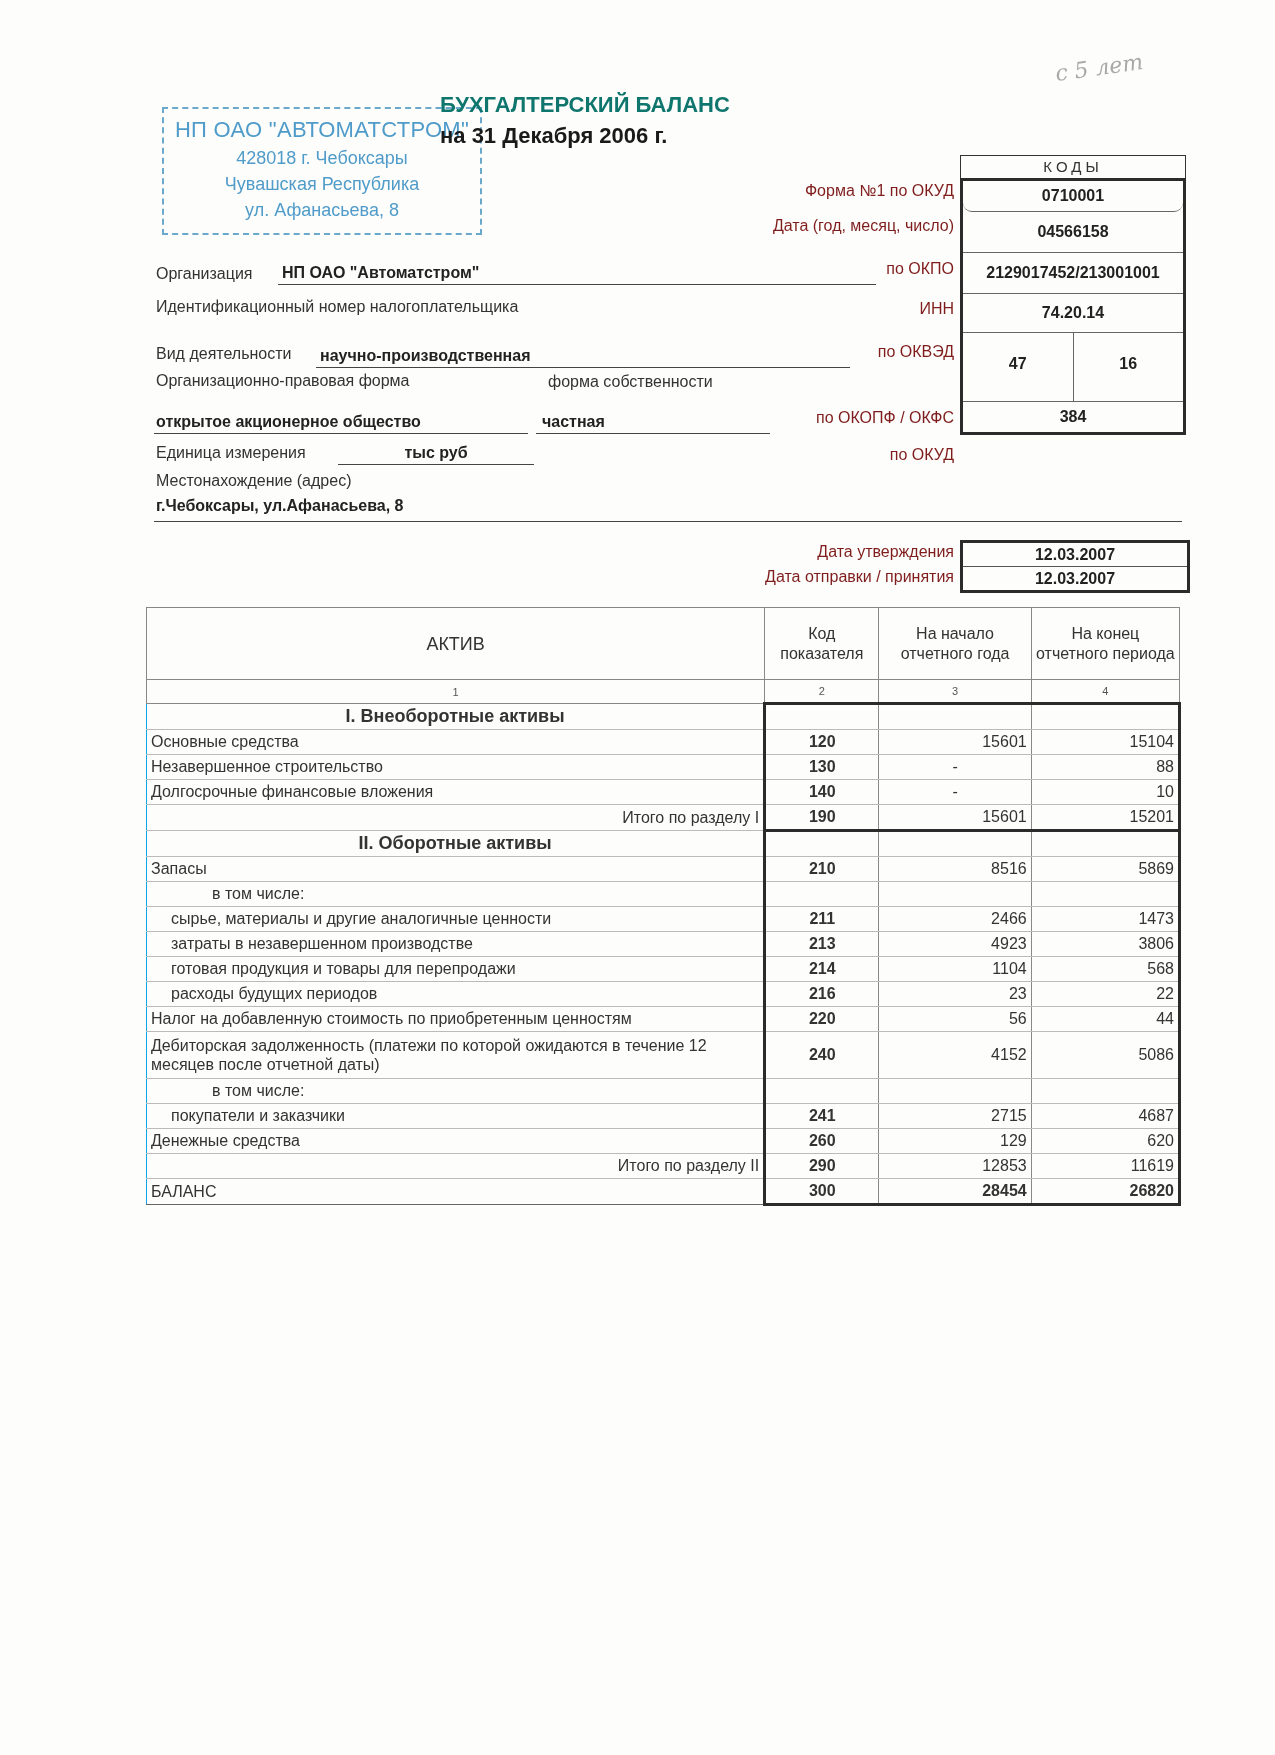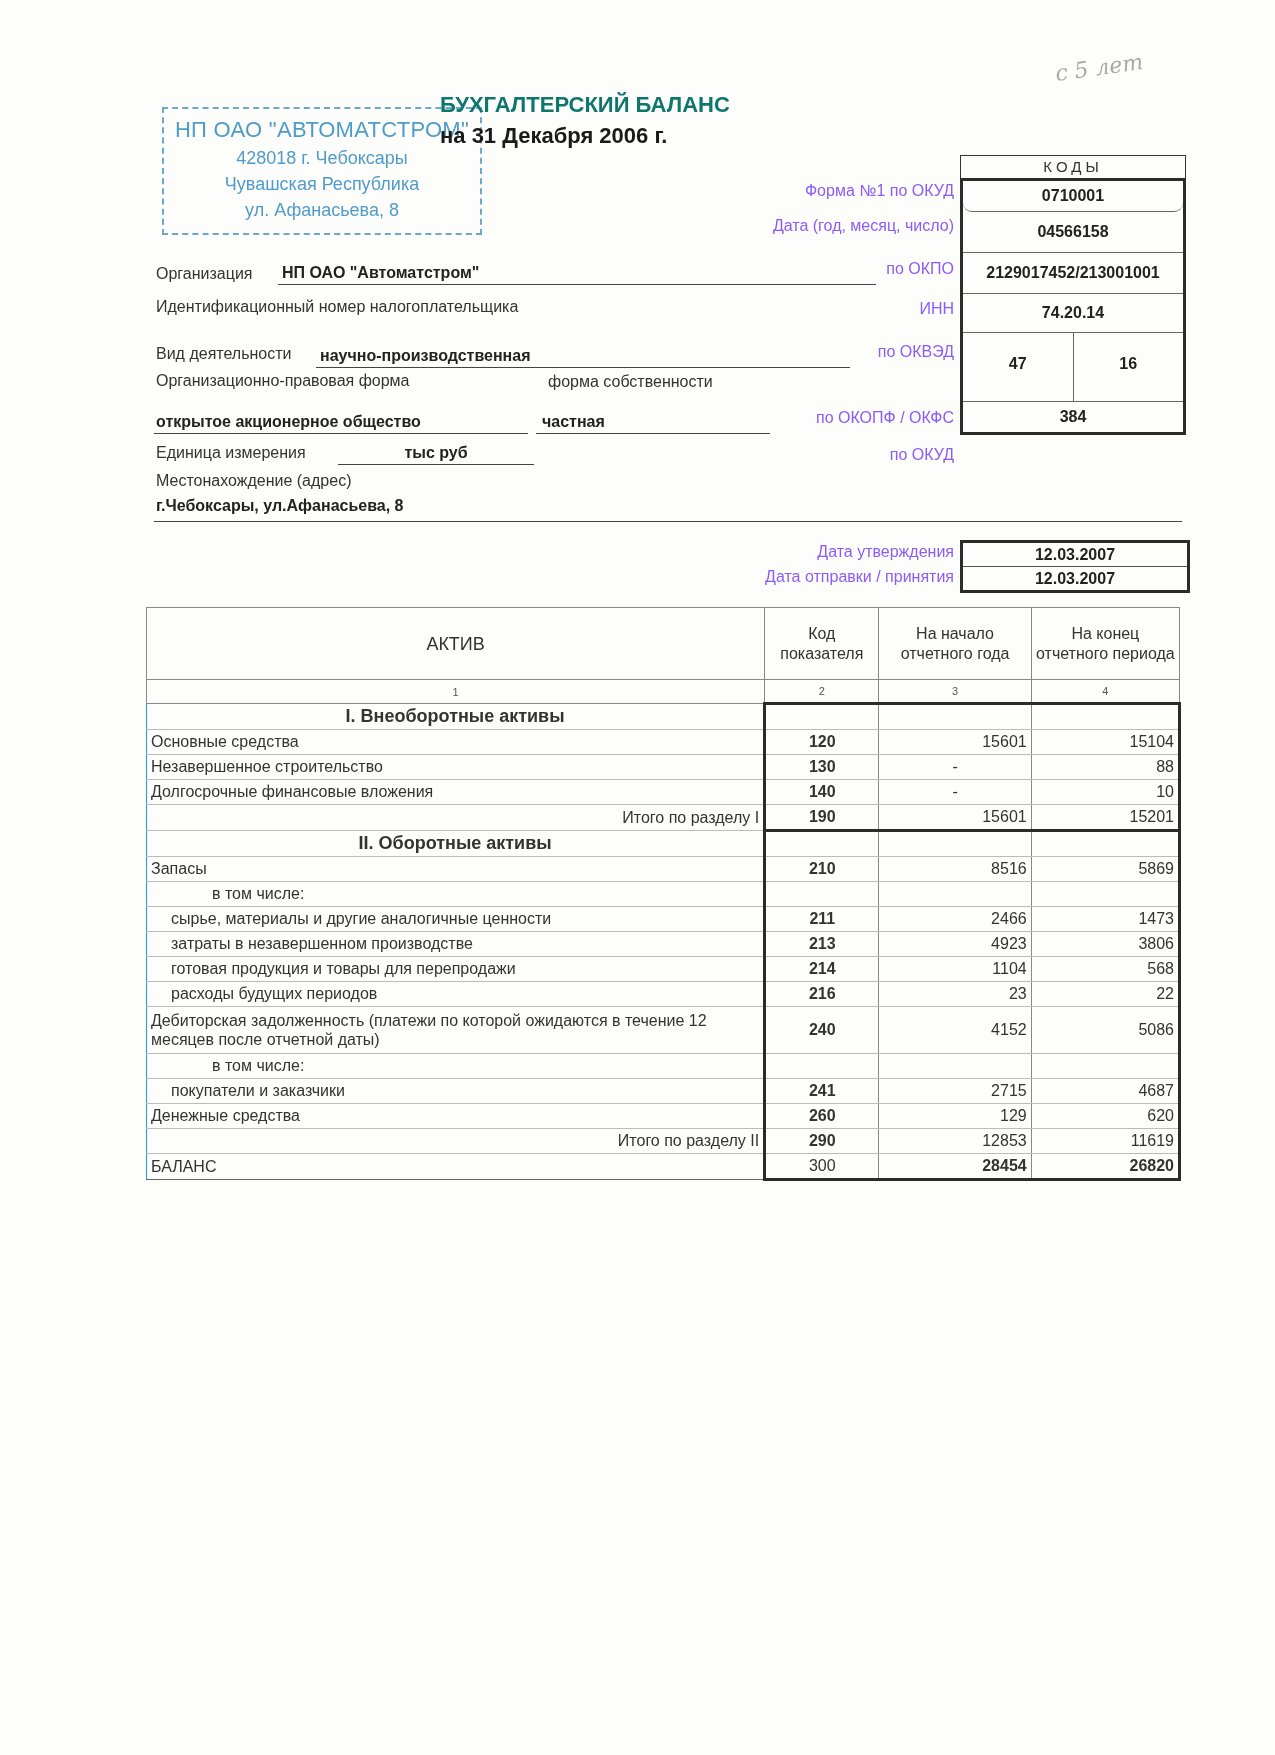--- a/index.html
+++ b/index.html
@@ -29,21 +29,21 @@
   .codes .body { border: 3px solid #2b2b2b; }
   .codes .cell { border-bottom: 1.5px solid #666; text-align: center; font-weight: bold; font-size: 16px;
     display: flex; align-items: center; justify-content: center; }
   .codes .cell:last-child { border-bottom: none; }
   .codes .split { display: flex; border-bottom: 1.5px solid #666; height: 68px; }
   .codes .split div { flex: 1; display: flex; align-items: center; justify-content: center;
     font-weight: bold; font-size: 16px; padding-bottom: 6px; }
   .codes .split div:first-child { border-right: 1.5px solid #666; }
 
   .lbl { font-size: 16px; color: #333; }
-  .rlbl { font-size: 16px; color: #8b5cf6; text-align: right; width: 300px; }
+  .rlbl { font-size: 16px; color: #7f1d1d; text-align: right; width: 300px; }
   .val { font-size: 16px; font-weight: bold; color: #222; }
   .uline { border-bottom: 1.5px solid #444; }
 
   .dates { left: 960px; top: 540px; width: 224px; border: 3px solid #2b2b2b; }
   .dates div { height: 23px; line-height: 23px; text-align: center; font-weight: bold; font-size: 16px; }
   .dates div:first-child { border-bottom: 1.5px solid #555; }
 
   
   table.bal { position: absolute; left: 146px; top: 607px; width: 1035px; border-collapse: collapse;
     font-size: 16px; color: #333; }
@@ -210,20 +210,26 @@
     <td class="code">214</td>
     <td class="num">1104</td>
     <td class="num2">568</td>
   </tr>
   <tr class="row">
     <td class="name indent2">расходы будущих периодов</td>
     <td class="code">216</td>
     <td class="num">23</td>
     <td class="num2">22</td>
   </tr>
+  <tr class="row">
+    <td class="name">Налог на добавленную стоимость по приобретенным ценностям</td>
+    <td class="code">220</td>
+    <td class="num">56</td>
+    <td class="num2">44</td>
+  </tr>
   <tr class="row tall">
     <td class="name" style="line-height:19px;">Дебиторская задолженность (платежи по которой ожидаются в течение 12 месяцев после отчетной даты)</td>
     <td class="code">240</td>
     <td class="num">4152</td>
     <td class="num2">5086</td>
   </tr>
   <tr class="row">
     <td class="name indent1">в том числе:</td>
     <td class="code"></td>
     <td class="num"></td>
@@ -242,18 +248,18 @@
     <td class="num2">620</td>
   </tr>
   <tr class="row tot">
     <td class="name">Итого по разделу II</td>
     <td class="code">290</td>
     <td class="num">12853</td>
     <td class="num2">11619</td>
   </tr>
   <tr class="row botthick">
     <td class="name" style="border-bottom:1.5px solid #666;">БАЛАНС</td>
-    <td class="code" style="font-weight:normal;">300</td>
+    <td class="code" style="font-weight:bold;">300</td>
     <td class="num" style="font-weight:bold;">28454</td>
     <td class="num2" style="font-weight:bold;">26820</td>
   </tr>
 </tbody>
   </table>
 
 </body></html>

